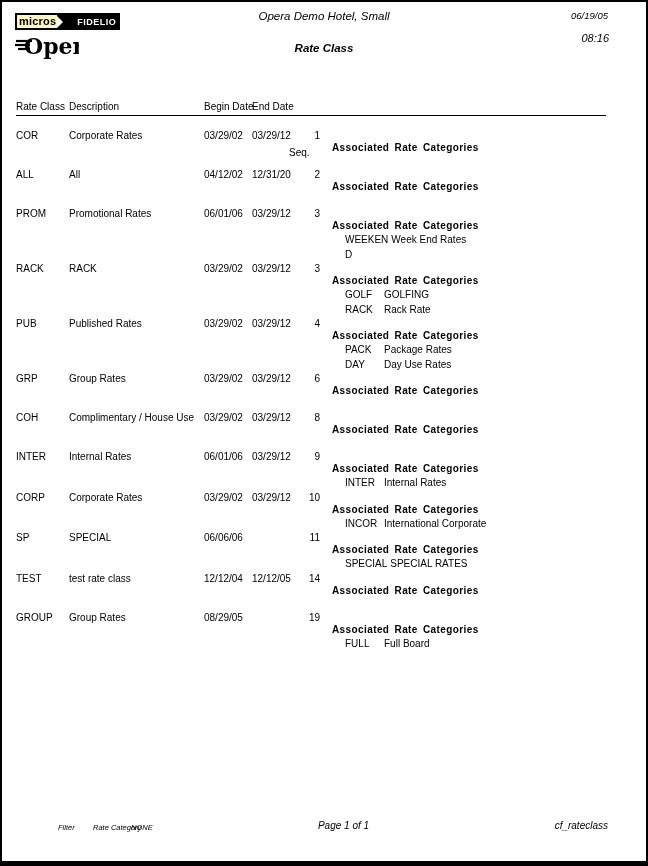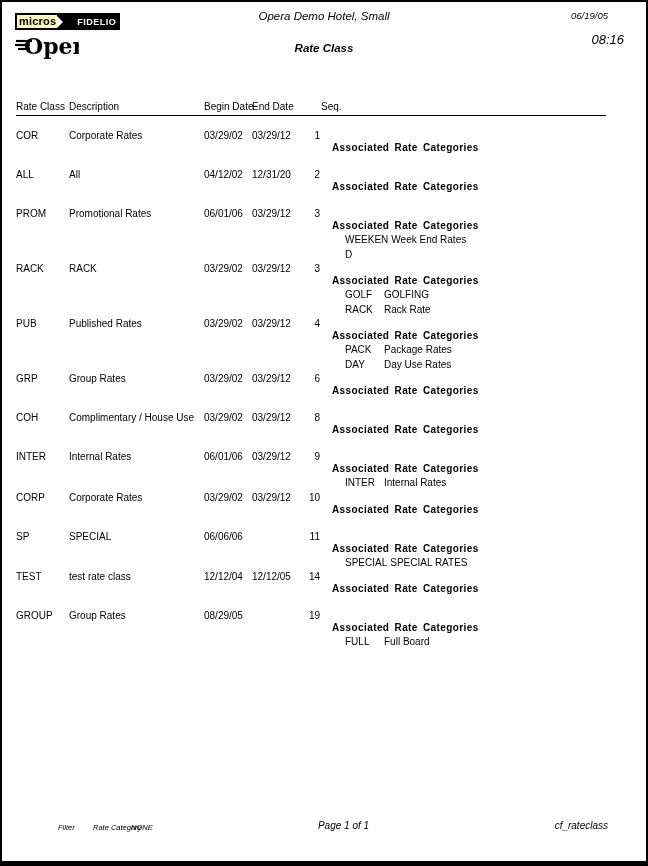--- a/index.html
+++ b/index.html
@@ -43,31 +43,31 @@
 
   .center-head {
     position: absolute; top: 8px; left: 0; right: 0;
     text-align: center; font-style: italic; font-size: 11.5px;
   }
   .report-title {
     position: absolute; top: 40px; left: 0; right: 0;
     text-align: center; font-style: italic; font-weight: bold; font-size: 11.5px;
   }
   .head-date { position: absolute; top: 8px; right: 38px; font-style: italic; font-size: 9.5px; }
-  .head-time { position: absolute; top: 30px; right: 22px; font-style: italic; font-size: 13px; }
+  .head-time { position: absolute; top: 30px; right: 37px; font-style: italic; font-size: 11px; }
 
   
   .table-area { position: absolute; top: 99px; left: 0; right: 0; }
   .thead { position: relative; height: 12px; font-size: 10px; }
   .thead span { position: absolute; top: 0; white-space: nowrap; }
   .h-code  { left: 14px; }
   .h-desc  { left: 67px; }
   .h-begin { left: 202px; }
   .h-end   { left: 250px; }
-  .h-seq   { left: 319px; }
+  .h-seq   { left: 287px; margin-top: 46px; }
   .head-line {
     margin-left: 14px; margin-top: 2px;
     width: 590px; border-top: 1.5px solid #000;
   }
   .rows { margin-top: 14px; }
   .row-block { position: relative; min-height: 39px; }
   .row-main { position: relative; height: 12px; font-size: 10px; }
   .row-main span { position: absolute; top: 0; white-space: nowrap; }
   .col-code  { left: 14px;  width: 52px; }
   .col-desc  { left: 67px;  width: 135px; }
@@ -238,20 +238,24 @@
         </div>
         <div class="row-block">
           <div class="row-main">
             <span class="col-code">CORP</span>
             <span class="col-desc">Corporate Rates</span>
             <span class="col-begin">03/29/02</span>
             <span class="col-end">03/29/12</span>
             <span class="col-seq">10</span>
           </div>
           <div class="arc-label">Associated Rate Categories</div>
+          <div class="cat-line">
+            <span class="cat-code">INCOR</span>
+            <span class="cat-desc">International Corporate</span>
+          </div>
         </div>
         <div class="row-block">
           <div class="row-main">
             <span class="col-code">SP</span>
             <span class="col-desc">SPECIAL</span>
             <span class="col-begin">06/06/06</span>
             <span class="col-end"></span>
             <span class="col-seq">11</span>
           </div>
           <div class="arc-label">Associated Rate Categories</div>

